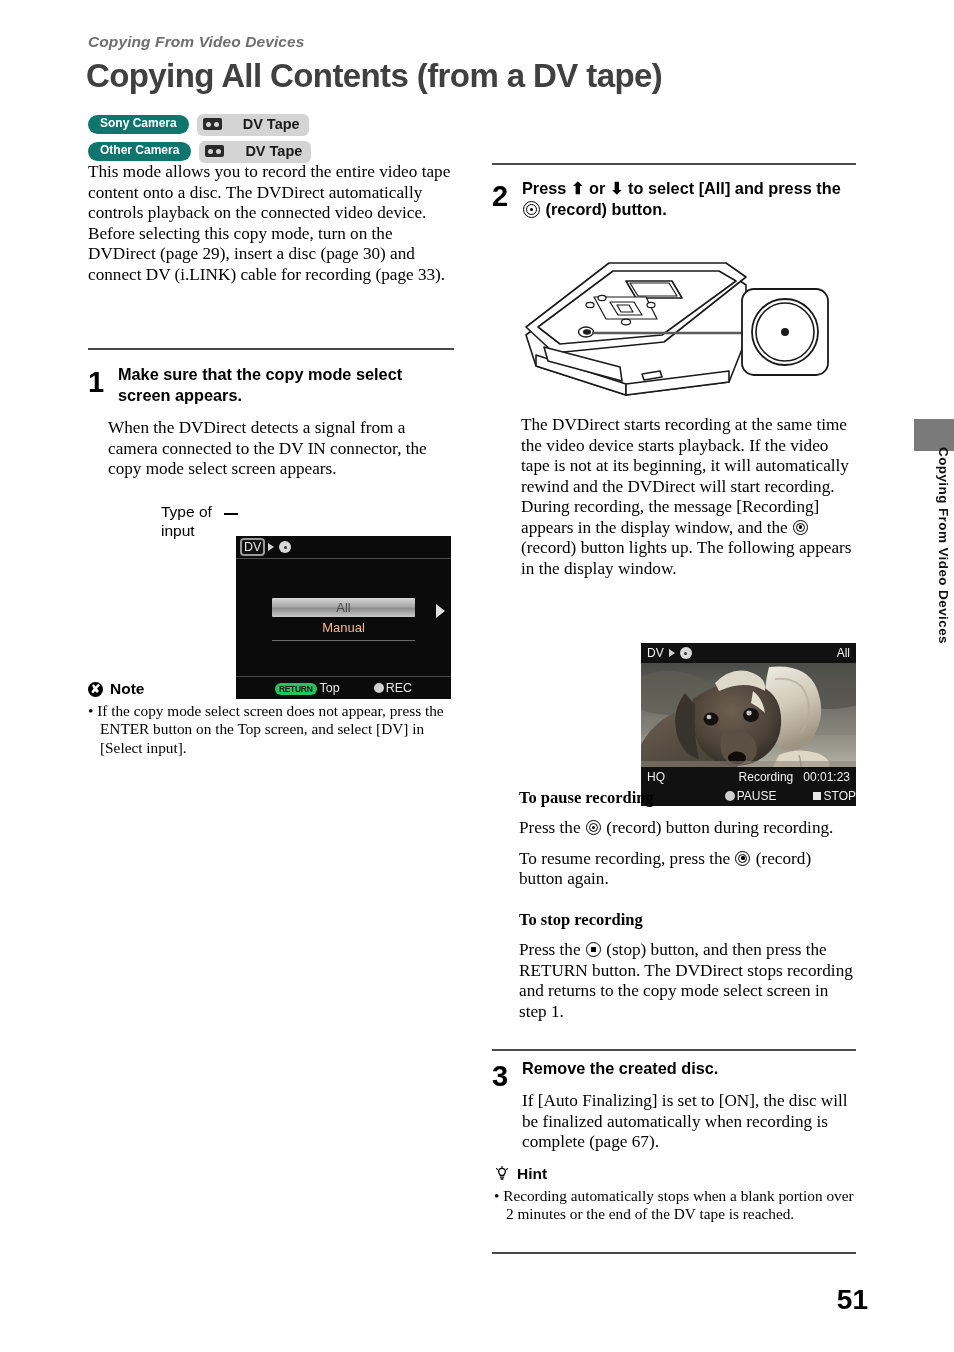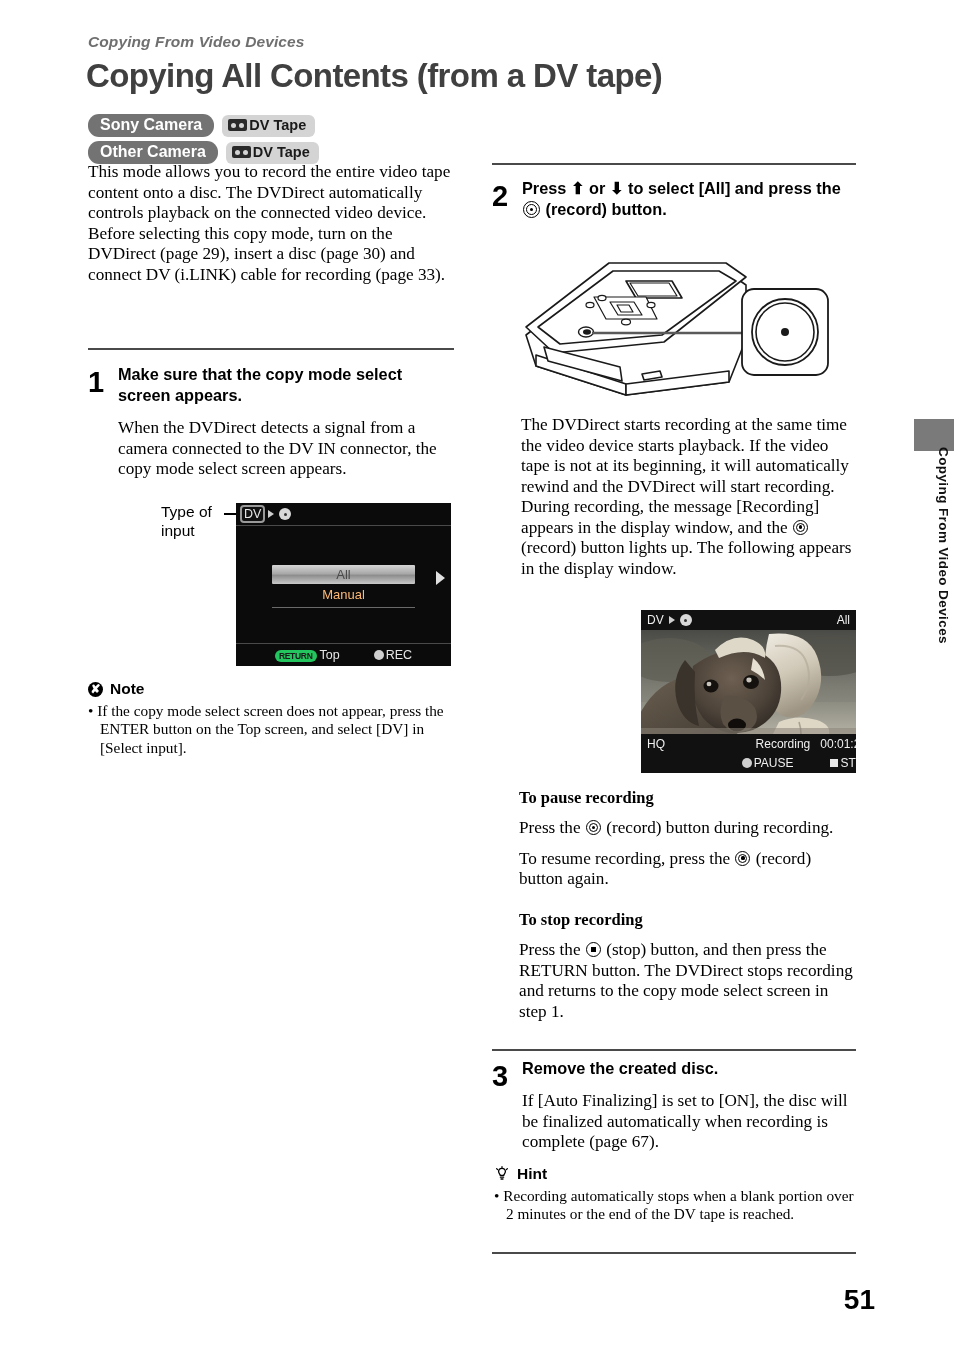--- a/index.html
+++ b/index.html
@@ -50,44 +50,44 @@
   .badge-row {
     position: absolute;
     display: flex;
     align-items: center;
     gap: 8px;
   }
   .badge-row.r1 { left: 88px; top: 114px; }
   .badge-row.r2 { left: 88px; top: 141px; }
 
   .pill-dark {
-    background: #737373;
+    background: #0f766e;
     color: #ffffff;
     font-family: "Liberation Sans", sans-serif;
     font-weight: bold;
-    font-size: 16px;
+    font-size: 12px;
     padding: 2px 12px 3px 12px;
     border-radius: 11px;
     line-height: 1.15;
     white-space: nowrap;
     text-align: center;
   }
   .pill-light {
     background: #d4d4d4;
     color: #1a1a1a;
     font-family: "Liberation Sans", sans-serif;
     font-weight: bold;
     font-size: 14.5px;
     padding: 2px 9px 3px 6px;
     border-radius: 6px;
     line-height: 1.15;
     white-space: nowrap;
     display: flex;
     align-items: center;
-    gap: 2px;
+    gap: 21px;
   }
   .cassette-icon {
     width: 19px;
     height: 12px;
     background: #2a2a2a;
     border-radius: 2px;
     position: relative;
     display: inline-block;
     flex: 0 0 auto;
   }
@@ -241,20 +241,21 @@
     margin: 4px 0 0 0;
     padding-left: 12px;
     text-indent: -12px;
   }
 
   
   .lcd {
     position: absolute;
     background: #0b0b0b;
     overflow: hidden;
+    margin-top: 33px;
   }
   .lcd-menu {
     left: 236px;
     top: 503px;
     width: 215px;
     height: 163px;
   }
   .lcd-topbar {
     position: absolute;
     left: 0; top: 0;
@@ -433,21 +434,20 @@
     height: 104px;
     overflow: hidden;
     background: #6a6a66;
   }
   .rec-bottom {
     position: absolute;
     left: 0; bottom: 0; width: 100%; height: 39px;
     color: #f0f0f0;
     font-family: "Liberation Sans", sans-serif;
     font-size: 12px;
-    padding-left: 17px;
   }
   .rec-status {
     position: absolute;
     left: 0; top: 0; width: 100%; height: 19px;
     display: flex; align-items: center; padding: 0 6px;
     box-sizing: border-box;
   }
   .rec-status .spacer { flex: 1; }
   .rec-keys {
     position: absolute;
@@ -473,21 +473,21 @@
     font-size: 13.5px;
     color: #111;
     writing-mode: vertical-rl;
     text-orientation: mixed;
     letter-spacing: 0.4px;
     white-space: nowrap;
   }
 
   .page-number {
     position: absolute;
-    right: 79px;
+    right: 86px;
     top: 1284px;
     font-family: "Liberation Sans", sans-serif;
     font-weight: bold;
     font-size: 28px;
     color: #000;
   }
 
   .sub-head {
     font-family: "Liberation Serif", serif;
     font-weight: bold;
@@ -523,21 +523,21 @@
   <div class="col-left">
     <p class="body-p">This mode allows you to record the entire video tape content onto a disc. The DVDirect automatically controls playback on the connected video device.</p>
     <p class="body-p">Before selecting this copy mode, turn on the DVDirect (page 29), insert a disc (page 30) and connect DV (i.LINK) cable for recording (page 33).</p>
   </div>
 
   <div class="hr" style="left:88px; top:348px; width:366px;"></div>
 
   <div class="step" style="left:88px; top:364px; width:370px;">
     <div class="step-num" style="left:0; top:4px;">1</div>
     <p class="step-head" style="margin-left:30px;">Make sure that the copy mode select screen appears.</p>
-    <p class="step-body" style="margin-left:30px; margin-top:12px;">When the DVDirect detects a signal from a camera connected to the DV IN connector, the copy mode select screen appears.</p>
+    <p class="step-body" style="margin-left:20px; margin-top:12px;">When the DVDirect detects a signal from a camera connected to the DV IN connector, the copy mode select screen appears.</p>
   </div>
 
   <div class="callout-label" style="left:161px; top:502px; width:72px;">Type of input</div>
   <div class="callout-line" style="left:224px; top:513px; width:14px;"></div>
 
   <div class="lcd lcd-menu">
     <div class="lcd-topbar">
       <span class="lcd-dv dv-highlight">DV</span>
       <span class="arrow-right-small"></span>
       <span class="disc-icon"></span>

